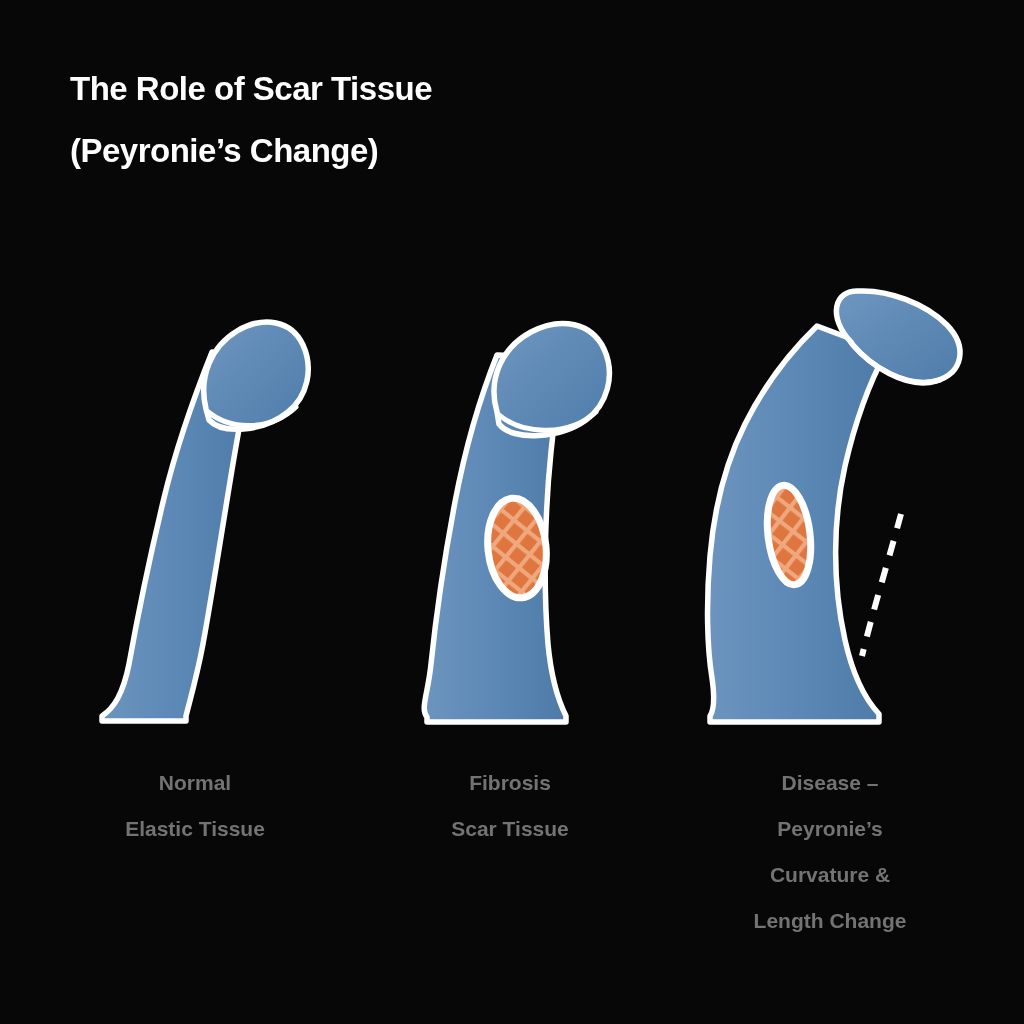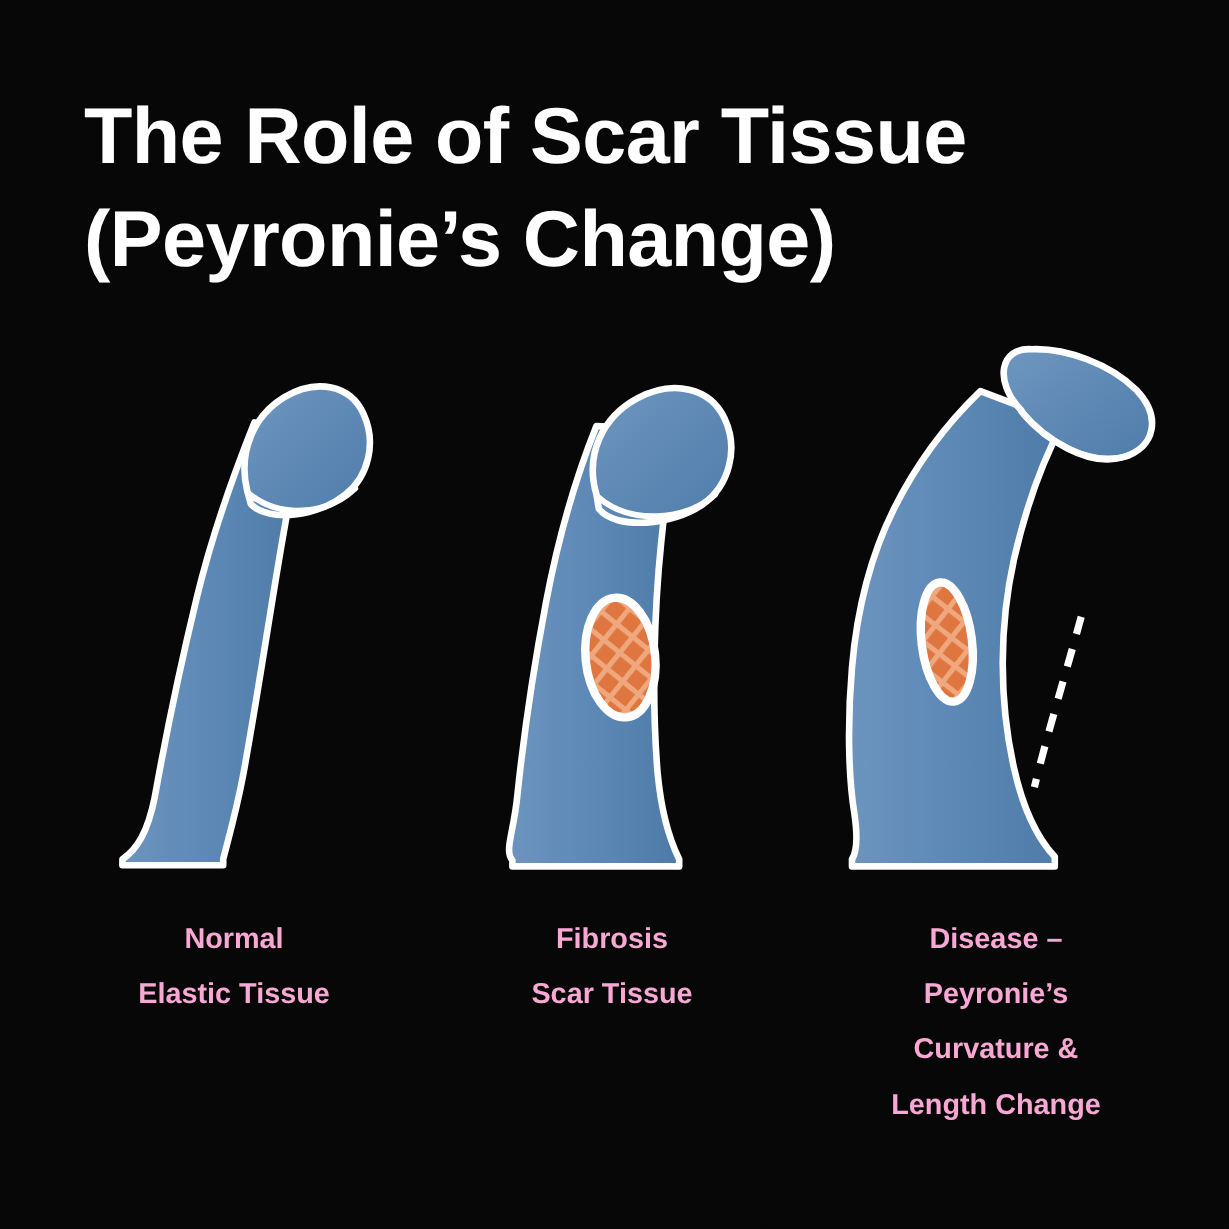--- a/index.html
+++ b/index.html
@@ -22,39 +22,38 @@
   }
   .title-block {
     position: absolute;
     left: 70px;
     top: 58px;
     width: 880px;
   }
   .title-line {
     display: block;
     color: #ffffff;
-    font-size: 66px;
+    font-size: 33px;
     font-weight: bold;
     line-height: 62px;
     letter-spacing: -0.5px;
     white-space: pre;
-    margin-top: 24px;
   }
   svg.figure-layer {
     position: absolute;
     left: 0;
     top: 0;
     width: 1024px;
     height: 1024px;
   }
   .caption {
     position: absolute;
     text-align: center;
-    color: #f9a8d4;
-    font-size: 24px;
+    color: #737373;
+    font-size: 21px;
     font-weight: bold;
     line-height: 46px;
   }
   .caption span { display: block; white-space: pre; }
   #caption-0 { left: 25px;  top: 760px; width: 340px; }
   #caption-1 { left: 345px; top: 760px; width: 330px; }
   #caption-2 { left: 650px; top: 760px; width: 360px; }
 </style>
 </head>
 <body>

